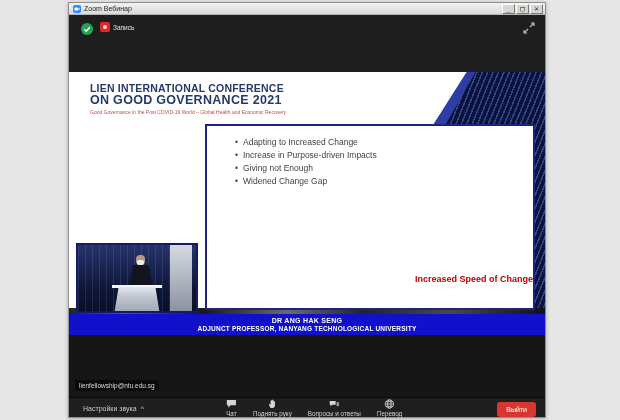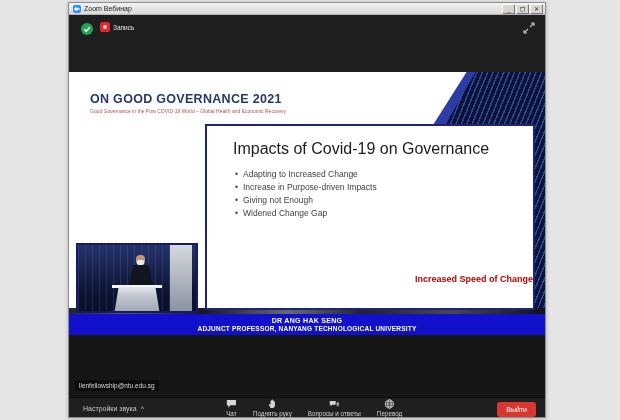--- a/index.html
+++ b/index.html
@@ -64,21 +64,21 @@
     z-index:1;
   }
   .navy-band-texture {
     position:absolute; inset:0;
     background:repeating-linear-gradient(112deg,#31477f 0 1.5px,#0b123f 1.5px 5px);
     clip-path:polygon(38% 0, 100% 0, 100% 100%, 0 100%, 0 31%);
   }
 
   .conf-logo { position:absolute; left:21px; top:10px; z-index:2; }
   .conf-line1 { font-size:10.5px; font-weight:bold; color:#24386b; letter-spacing:.2px; line-height:12px; }
-  .conf-line2 { font-size:12.5px; font-weight:bold; color:#24386b; letter-spacing:.3px; line-height:13px;margin-top:11px; }
+  .conf-line2 { font-size:12.5px; font-weight:bold; color:#24386b; letter-spacing:.3px; line-height:13px; }
   .conf-sub   { font-size:5px; color:#b2504b; margin-top:2px; }
 
   .photo-strip {
     position:absolute; left:0; top:236px; width:100%; height:6px; z-index:1;
     background:linear-gradient(90deg,#23232b 0%,#5a5a62 12%,#17171d 28%,#6a6a72 46%,#22222a 62%,#48484f 80%,#101016 100%);
   }
 
   .slide {
     position:absolute; left:136px; top:52px; width:330px; height:186px;
     background:#fff; border:2px solid #1d2480; z-index:2;
@@ -202,28 +202,28 @@
     </span>
   </div>
 
   <div class="stage">
 
     <div class="navy-band">
       <div class="navy-band-texture"></div>
     </div>
 
     <div class="conf-logo">
+      <div class="conf-line1">LIEN INTERNATIONAL CONFERENCE</div>
       <div class="conf-line2">ON GOOD GOVERNANCE 2021</div>
       <div class="conf-sub">Good Governance in the Post COVID-19 World – Global Health and Economic Recovery</div>
     </div>
 
     <div class="photo-strip"></div>
 
     <div class="slide">
-      <div class="slide-title">Impacts of Covid-19 on Governance</div>
       <div class="slide-bullets">
         <div class="slide-bullet">Adapting to Increased Change</div>
         <div class="slide-bullet">Increase in Purpose-driven Impacts</div>
         <div class="slide-bullet">Giving not Enough</div>
         <div class="slide-bullet">Widened Change Gap</div>
       </div>
       <div class="slide-highlight">Increased Speed of Change</div>
     </div>
 
     <div class="video-thumb">

